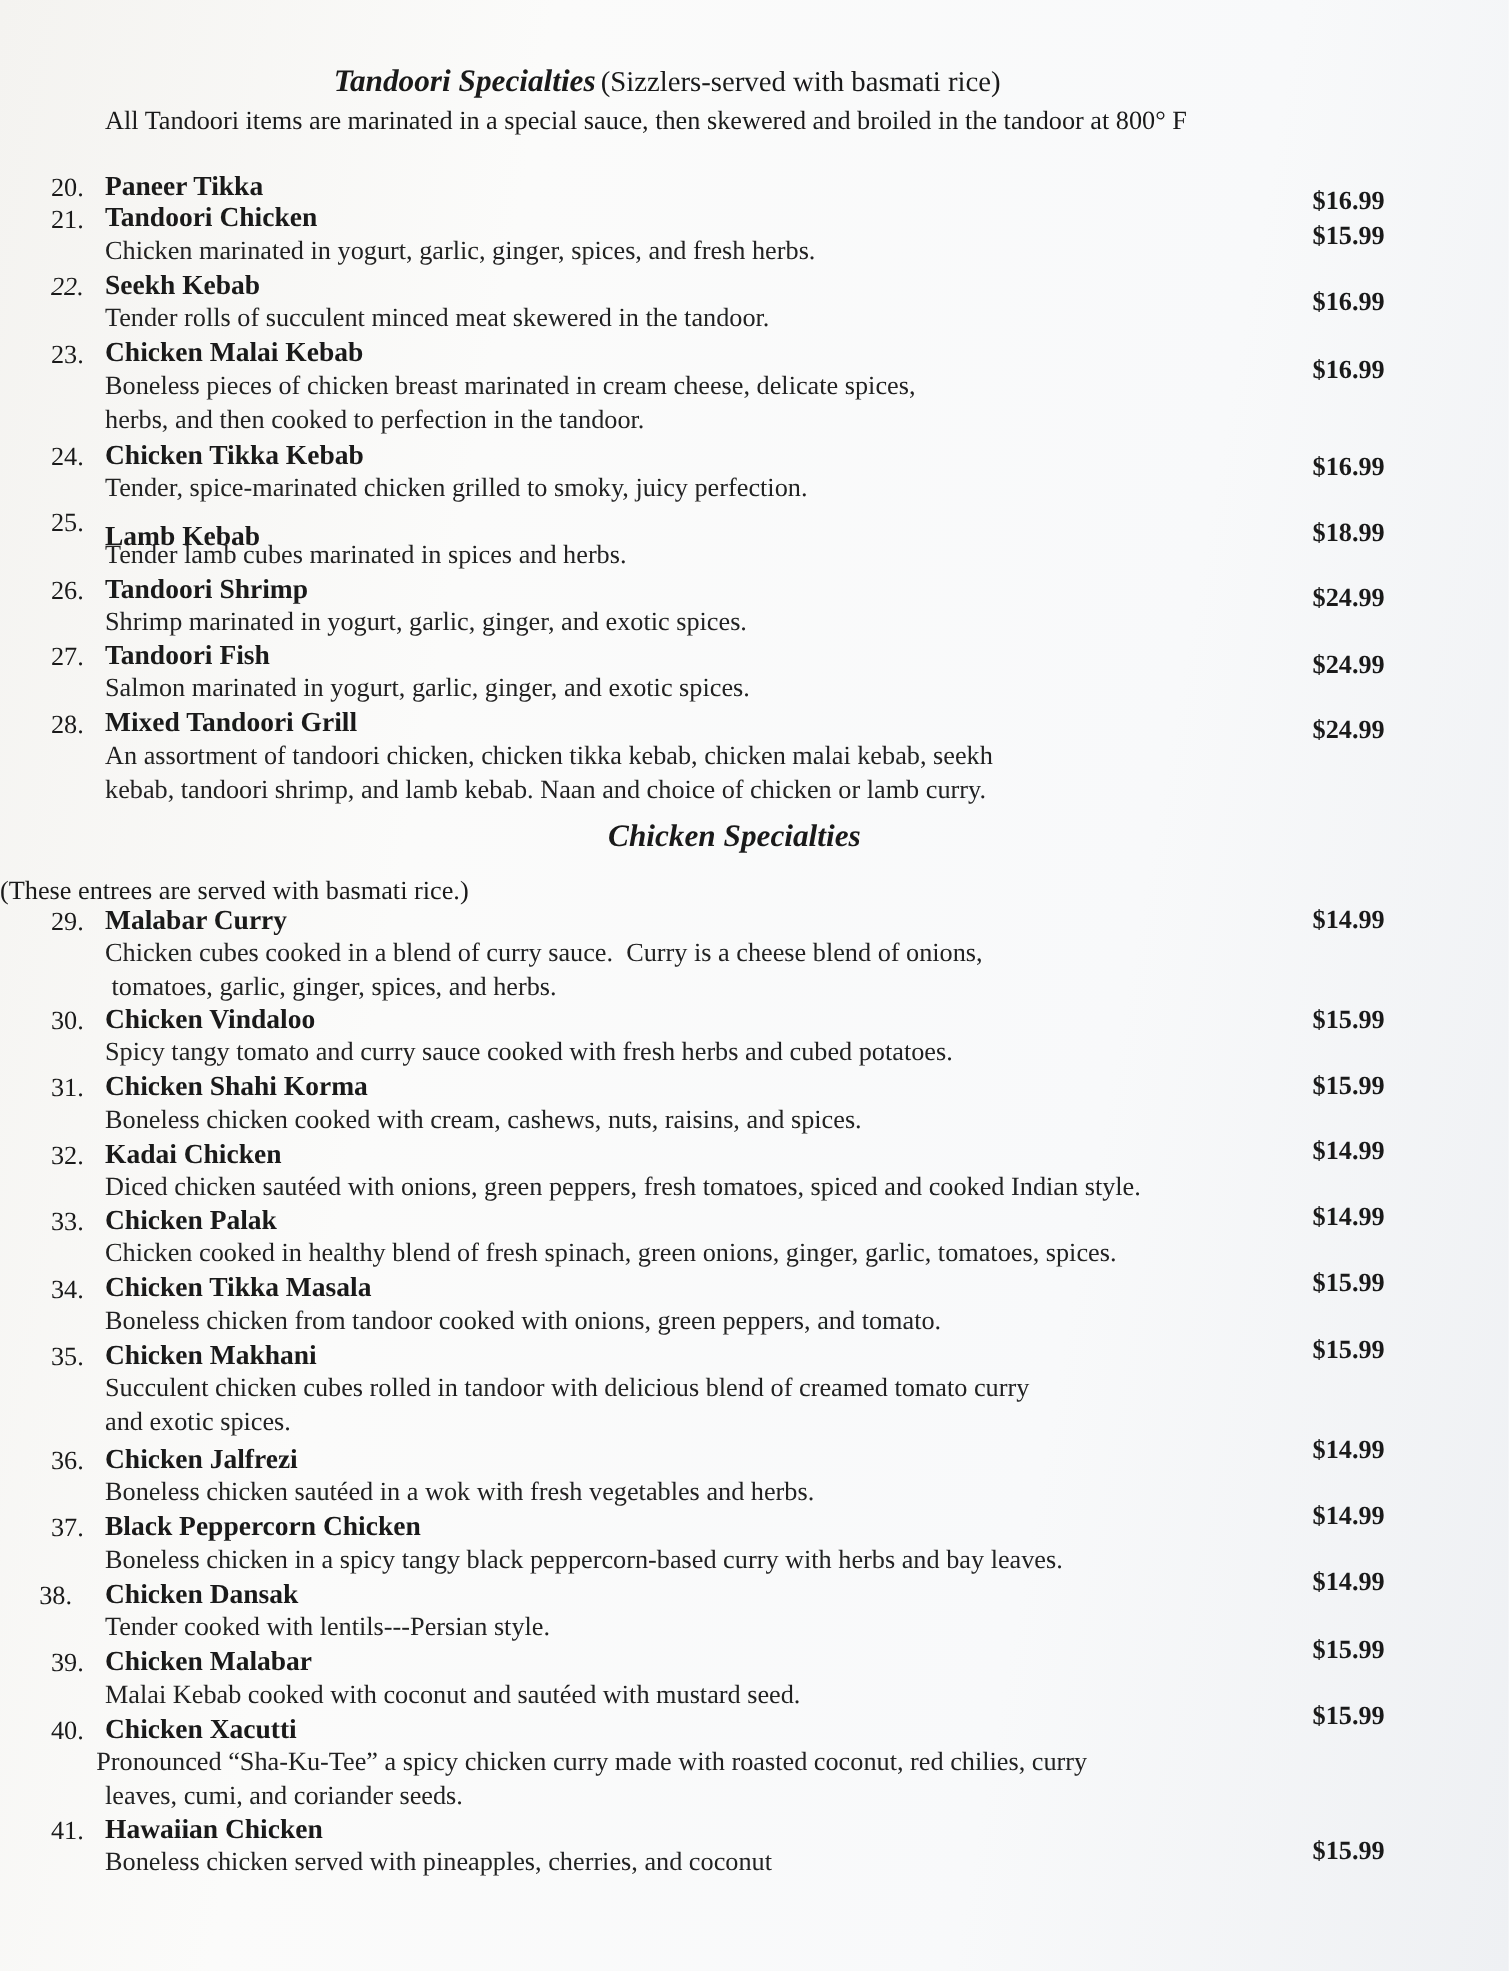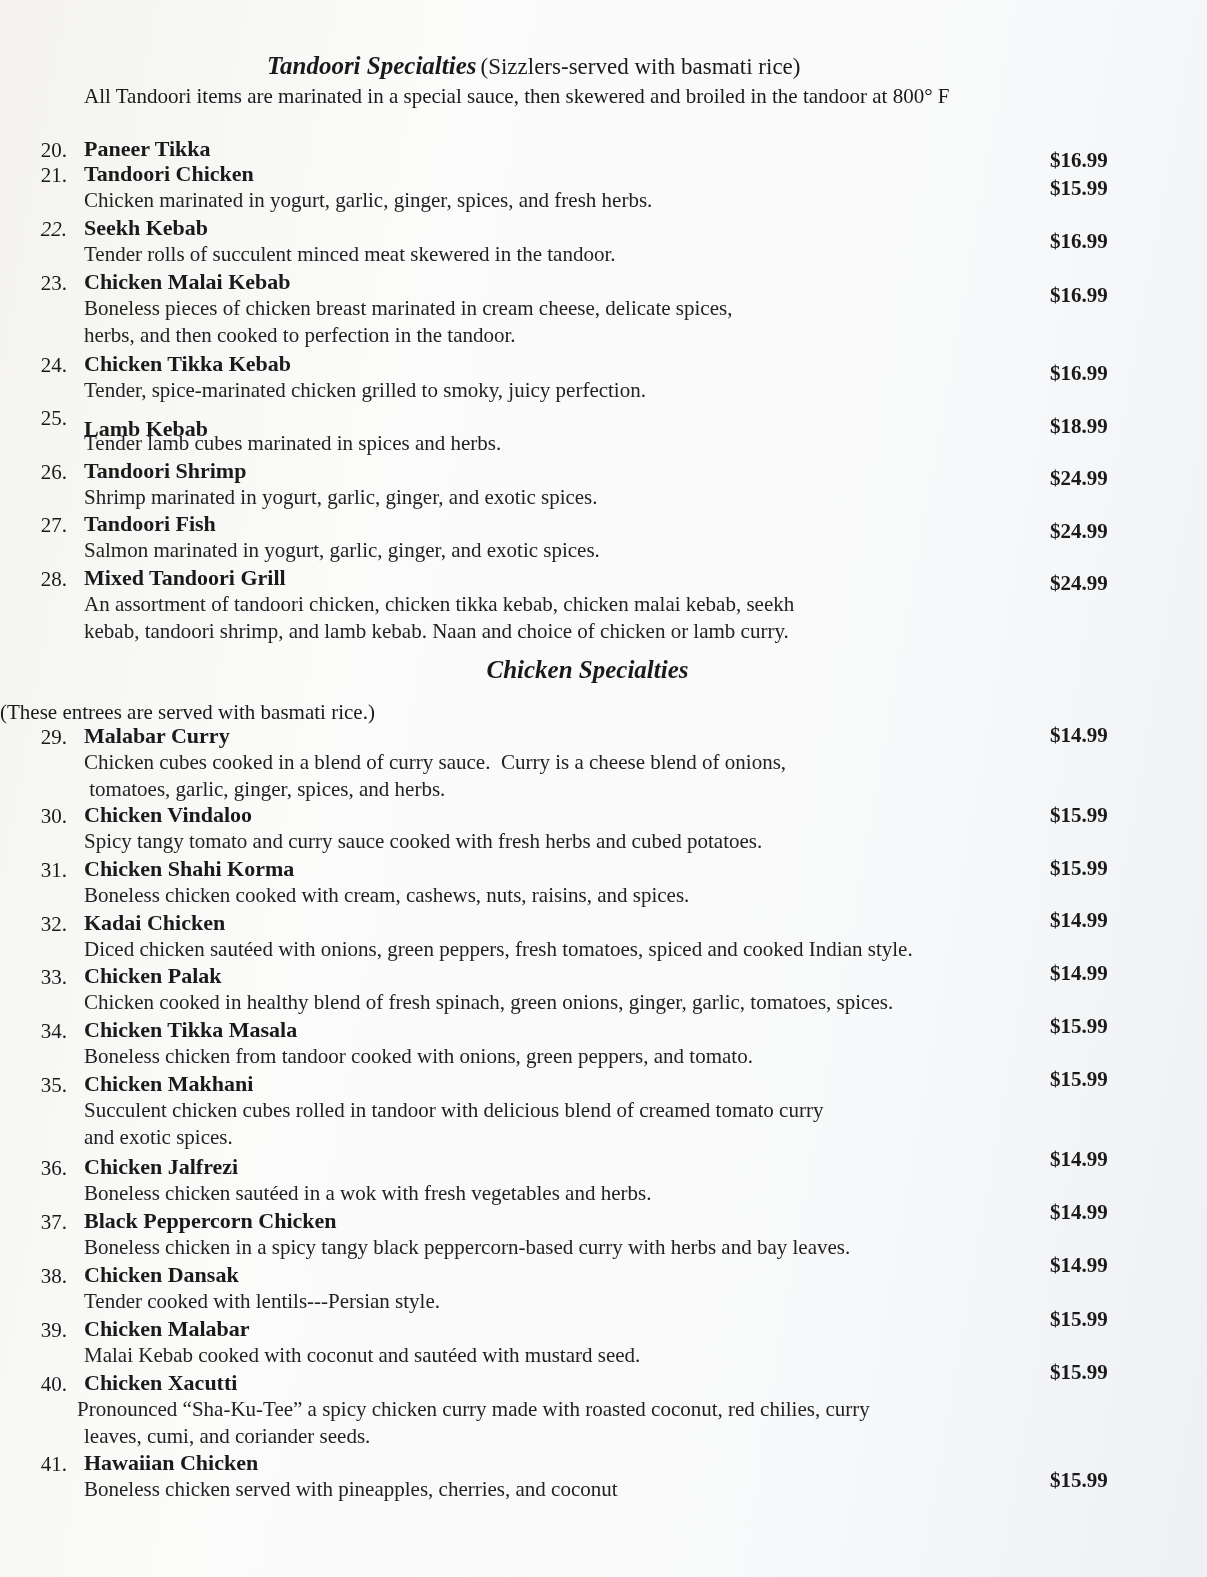--- a/index.html
+++ b/index.html
@@ -136,21 +136,21 @@
       <div class="abs desc" style="left: 84px; top: 1181px; white-space: pre;">Boneless chicken sautéed in a wok with fresh vegetables and herbs.</div>
       <div class="abs price" style="left: 1050px; top: 1147px;">$14.99</div>
     </div>
     <div>
       <div class="abs num" style="left: 22px; top: 1210px;">37.</div>
       <div class="abs name" style="left: 84px; top: 1208px;">Black Peppercorn Chicken</div>
       <div class="abs desc" style="left: 84px; top: 1235px; white-space: pre;">Boneless chicken in a spicy tangy black peppercorn-based curry with herbs and bay leaves.</div>
       <div class="abs price" style="left: 1050px; top: 1200px;">$14.99</div>
     </div>
     <div>
-      <div class="abs num" style="left: 22px; top: 1264px;">38.</div>
+      <div class="abs num" style="left: 22px; top: 1264px; text-align: center;">38.</div>
       <div class="abs name" style="left: 84px; top: 1262px;">Chicken Dansak</div>
       <div class="abs desc" style="left: 84px; top: 1289px; white-space: pre;">Tender cooked with lentils---Persian style.</div>
       <div class="abs price" style="left: 1050px; top: 1253px;">$14.99</div>
     </div>
     <div>
       <div class="abs num" style="left: 22px; top: 1318px;">39.</div>
       <div class="abs name" style="left: 84px; top: 1316px;">Chicken Malabar</div>
       <div class="abs desc" style="left: 84px; top: 1343px; white-space: pre;">Malai Kebab cooked with coconut and sautéed with mustard seed.</div>
       <div class="abs price" style="left: 1050px; top: 1307px;">$15.99</div>
     </div>

